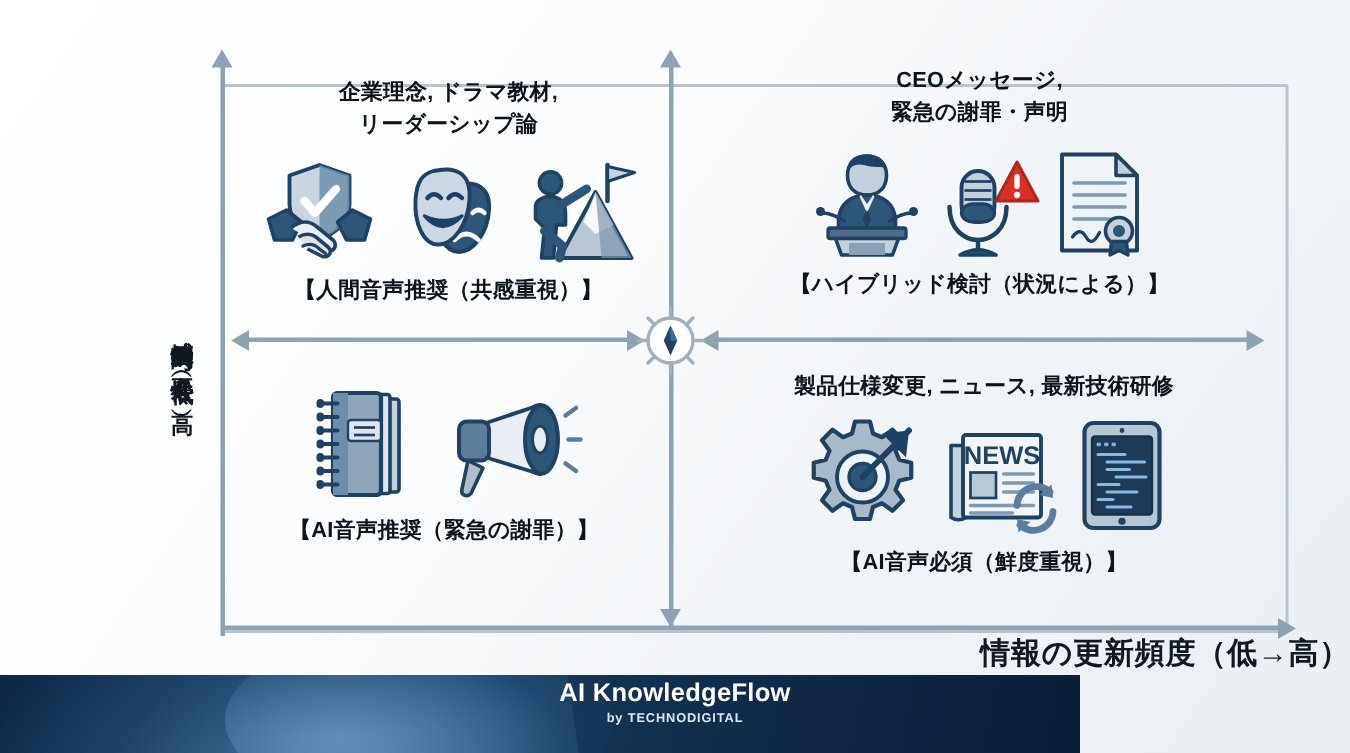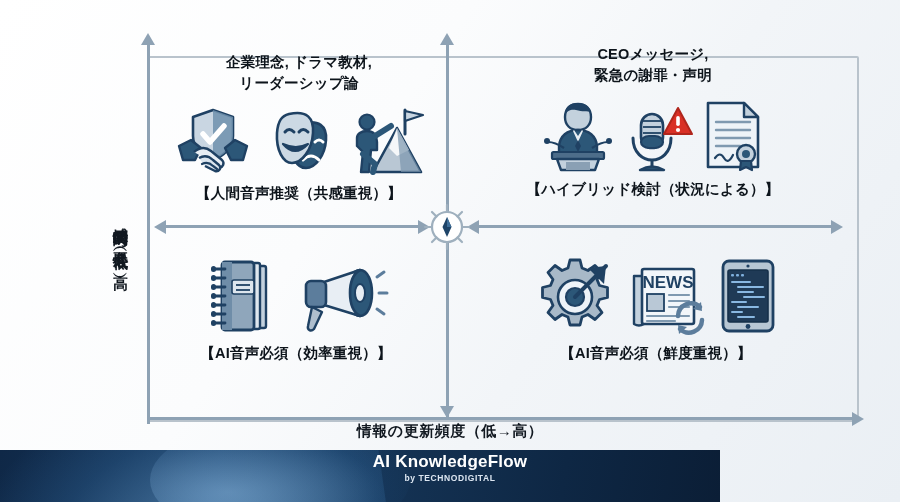--- a/index.html
+++ b/index.html
@@ -49,22 +49,22 @@
   #compass{position:absolute;left:422px;top:202px;width:50px;height:50px;}
 
   
   #y-axis-label{
     position:absolute;left:104px;top:110px;width:34px;height:260px;
     writing-mode:vertical-rl;text-orientation:upright;
     font-size:15px;font-weight:700;color:#111820;letter-spacing:1px;
     display:flex;align-items:center;justify-content:center;line-height:1;
   }
   #x-axis-label{
-    position:absolute;left:0;top:422px;width:900px;text-align:center;
-    font-size:15px;font-weight:700;color:#111820;letter-spacing:0.5px;
+    position:absolute;left:0;top:422px;width:900px;text-align:right;
+    font-size:20px;font-weight:700;color:#111820;letter-spacing:0.5px;
   }
 
   
   .quad{position:absolute;display:flex;flex-direction:column;}
   .q-title{
     font-size:14.5px;font-weight:700;color:#0d141b;line-height:1.45;
     text-align:center;letter-spacing:0.2px;white-space:pre-line;
   }
   .q-icons{display:flex;align-items:flex-end;justify-content:center;gap:10px;}
   .q-caption{
@@ -309,24 +309,25 @@
           <path d="M14 43 L10 62 C9 66 13 68 16 65 L24 48 Z" fill="#aebecd" stroke="#1f4163" stroke-width="2.4" stroke-linejoin="round"></path>
           <g stroke="#5c7d9c" stroke-width="3" stroke-linecap="round">
             <line x1="79" y1="13" x2="86" y2="8"></line>
             <line x1="81" y1="29" x2="89" y2="29"></line>
             <line x1="79" y1="45" x2="86" y2="50"></line>
           </g>
         </svg>
       </span>
 
     </div>
-    <div class="q-caption">【AI音声必須（効率重視）】</div>
+    <div class="q-caption">【AI音声推奨（緊急の謝罪）】</div>
   </div>
 
   <div class="quad" id="quad-br">
+    <div class="q-title">製品仕様変更, ニュース, 最新技術研修</div>
     <div class="q-icons" style="gap:16px;">
 
       <span>
         <svg width="78" height="76" viewBox="0 0 78 76">
           <path d="M34 2 h10 l2 8 6 2.5 7-5 7 7 -5 7 2.5 6 8 2 v10 l-8 2 -2.5 6 5 7 -7 7 -7-5 -6 2.5 -2 8 h-10 l-2-8 -6-2.5 -7 5 -7-7 5-7 -2.5-6 -8-2 v-10 l8-2 2.5-6 -5-7 7-7 7 5 6-2.5 Z" fill="#a8b9c8" stroke="#1f4163" stroke-width="2.8" stroke-linejoin="round"></path>
           <circle cx="39" cy="39" r="17" fill="#eef3f8" stroke="#1f4163" stroke-width="2.6"></circle>
           <circle cx="39" cy="39" r="9" fill="#2c5778" stroke="#1f4163" stroke-width="2.2"></circle>
           <path d="M39 39 L70 8" fill="none" stroke="#1f4163" stroke-width="4" stroke-linecap="round"></path>
           <path d="M70 8 L52 10 L68 26 Z" fill="#1f4163"></path>
         </svg>

